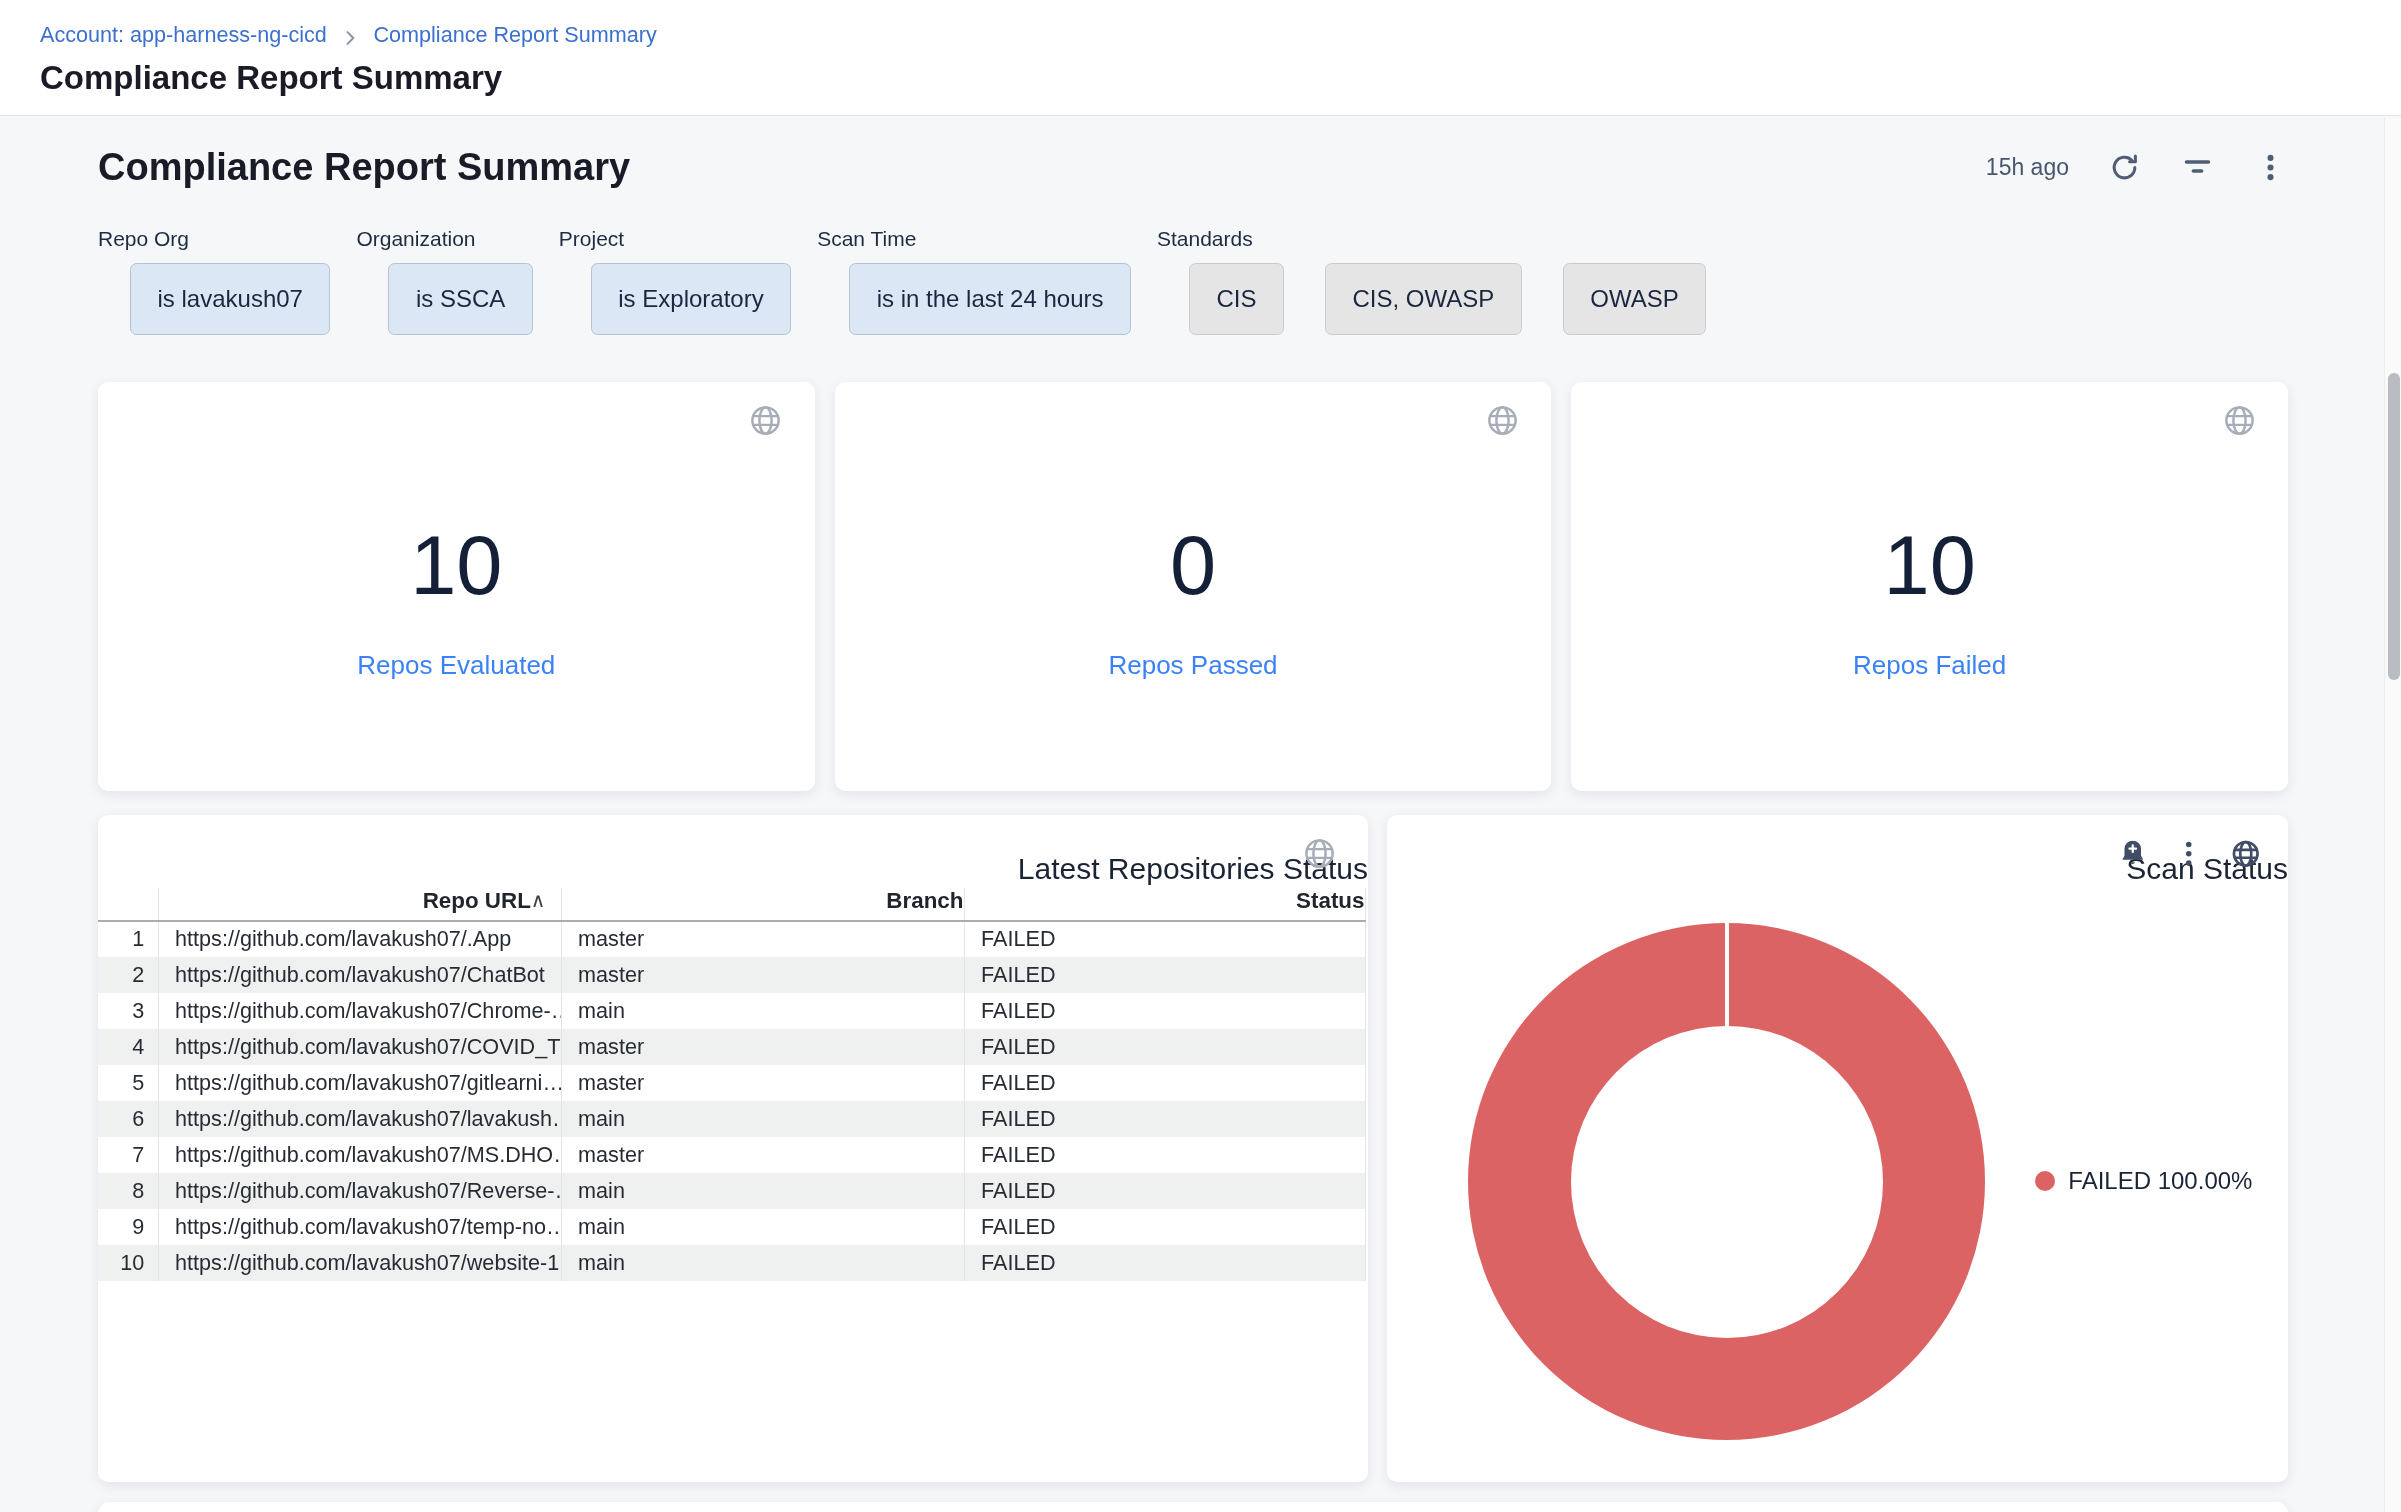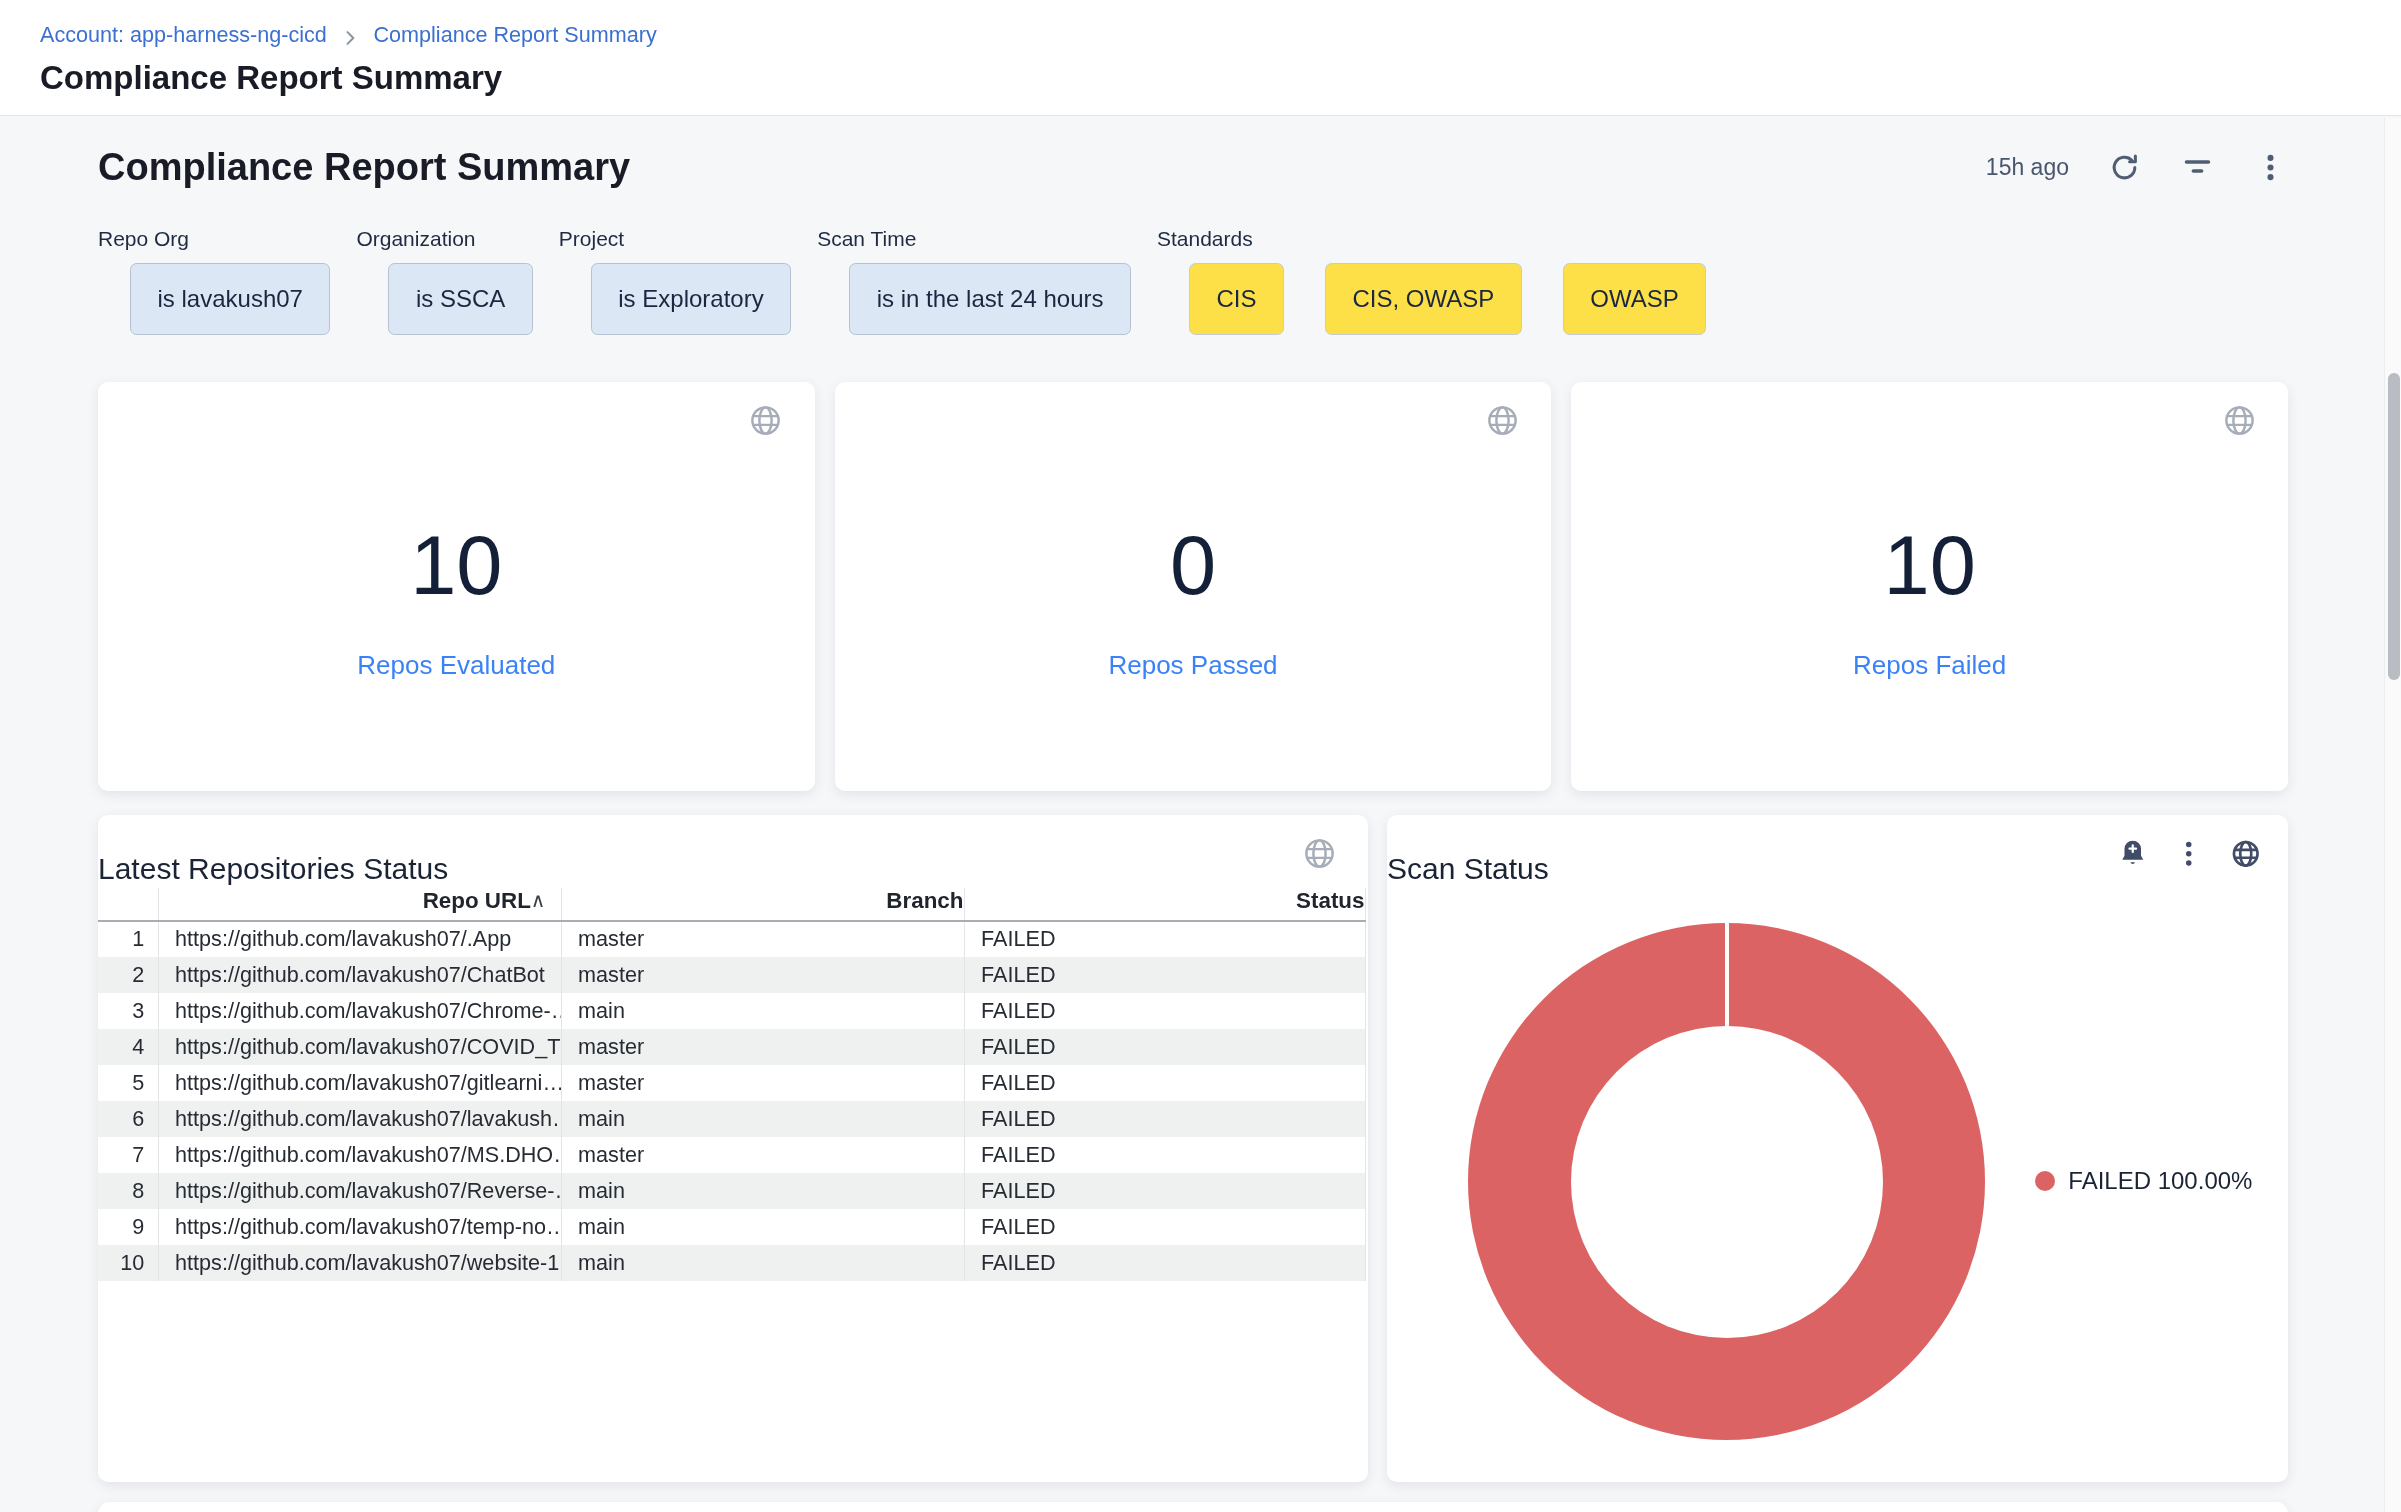--- a/index.html
+++ b/index.html
@@ -33,21 +33,21 @@
   .filters { display:flex; gap:26px; margin-top:38px; }
   .filter-group {}
   .filter-label { font-size:21px; color:#1E2B42; margin-bottom:11.6px; }
   .chip-row { display:flex; gap:9px; }
   .chip {
     height:72px; padding:0 26.5px; border-radius:6.6px;
     display:flex; align-items:center; font-size:24px; font-weight:500;
     color:#1B2740; white-space:nowrap; cursor:pointer;margin-left:32px;
   }
   .chip.active { background:#DBE7F4; border:1.7px solid #B6C2D1; }
-  .chip.inactive { background:#fde047; border:1.7px solid #C8CCD2; }
+  .chip.inactive { background:#e5e5e5; border:1.7px solid #C8CCD2; }
 
   
   .stats { display:flex; gap:20px; margin-top:47px; }
   .stat-card {
     position:relative; flex:1; height:409px; background:#fff; border-radius:10px;
     box-shadow:0 3.3px 11.6px rgba(60,64,86,0.10);
     display:flex; flex-direction:column; align-items:center; justify-content:center;
   }
   .tile-globe { position:absolute; top:21.6px; right:31.5px; color:#A6ADB8; }
   .tile-globe svg { width:35px; height:35px; }
@@ -55,21 +55,21 @@
   .stat-label { font-size:26px; color:#3b82f6; margin-top:43px; }
 
   
   .panels { display:flex; gap:19px; margin-top:24px; }
   .panel {
     position:relative; height:667px; background:#fff; border-radius:10px;
     box-shadow:0 3.3px 11.6px rgba(60,64,86,0.10);
   }
   .table-panel { width:1270px; }
   .scan-panel { flex:1; }
-  .panel-title { position:absolute; top:37px; left:0; width:100%; text-align:left; font-size:30px; font-weight:500; color:#1B2435; }
+  .panel-title { position:absolute; top:37px; left:0; width:100%; text-align:right; font-size:30px; font-weight:500; color:#1B2435; }
 
   
   .repo-table { position:absolute; top:73px; left:0; width:1267px; border-collapse:collapse; table-layout:fixed; border-right:1.7px solid #E2E4E7; }
   .repo-table th {
     height:33px; font-size:22.4px; font-weight:700; color:#1F242D; text-align:right;
     padding:0 0 5px 16.6px; border-bottom:2.5px solid #A9ADB3; vertical-align:middle;
   }
   .repo-table th.num { padding:0; }
   .repo-table .c2, .repo-table .c3, .repo-table .c4 { border-left:1.7px solid #E2E4E7; }
   .repo-table td {

